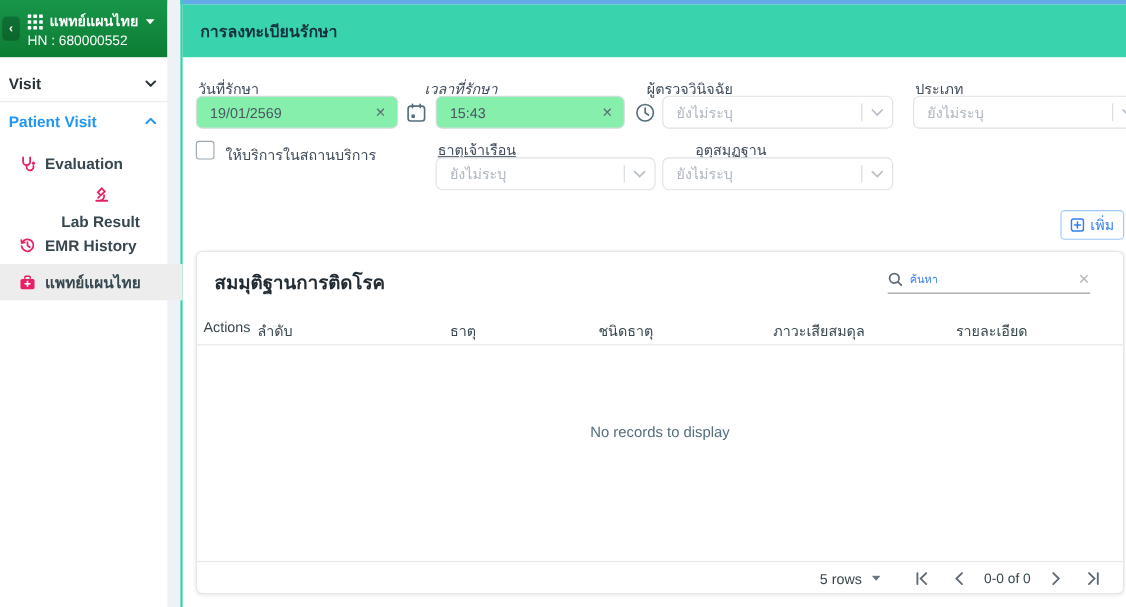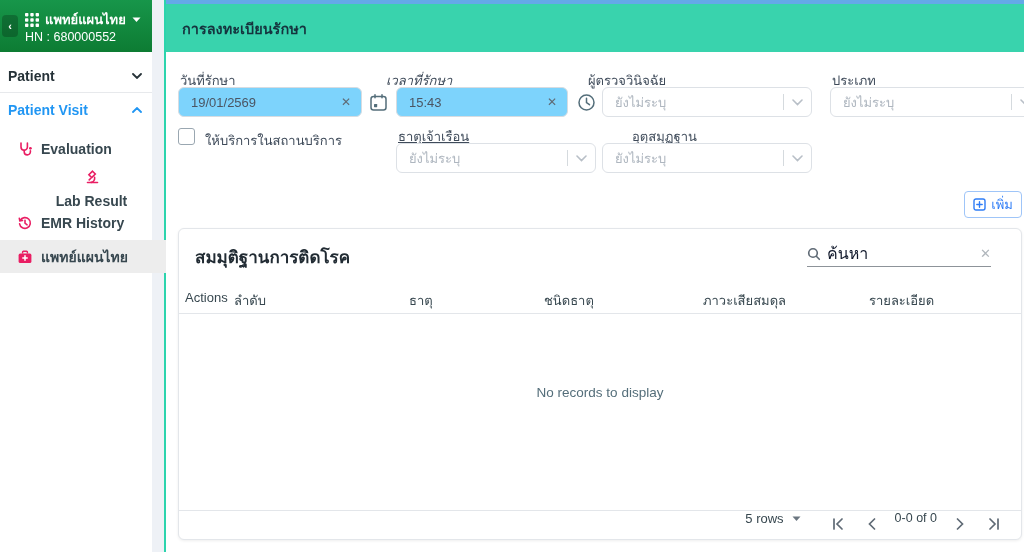--- a/index.html
+++ b/index.html
@@ -36,21 +36,21 @@
   .side-item.selected { background:#ededed; }
 
   
   .main-head { left:166px; top:4px; width:858px; height:48px; background:#39d3ad;
                display:flex; align-items:center; }
   .main-title { margin-left:16px; font-size:14.5px; font-weight:bold; color:#15333e; }
 
   
   .f-label { position:absolute; font-size:13px; color:#3f4b5a; }
   .t-input { position:absolute; height:30px; border:1px solid #d7dce1; border-radius:6px;
-             background:#7dd3fc; display:flex; align-items:center; padding:0 10px 0 12px; }
+             background:#86efac; display:flex; align-items:center; padding:0 10px 0 12px; }
   .t-input .val { flex:1; font-size:13px; color:#4b5563; }
   .clear-x { font-size:12px; color:#5f6a75; cursor:pointer; }
   .t-select { position:absolute; height:30px; border:1px solid #dde1e6; border-radius:6px;
               background:#fff; display:flex; align-items:center; padding:0 8px 0 12px; }
   .t-select .ph { flex:1; font-size:13px; color:#aeb6bf; }
   .t-select .sep { width:1px; height:16px; background:#d5dade; margin-right:8px; }
   .icon-btn { position:absolute; width:24px; height:24px; display:flex;
               align-items:center; justify-content:center; cursor:pointer; }
   .checkbox { position:absolute; width:17px; height:17px; border:1.5px solid #9aa7b1;
               border-radius:3px; background:#fff; cursor:pointer; }
@@ -59,28 +59,28 @@
              border:1px solid #9fc5f8; border-radius:4px; background:#fff; color:#2f7df6;
              display:flex; align-items:center; justify-content:center; gap:5px;
              font-size:13px; cursor:pointer; }
 
   
   .card { left:178px; top:228px; width:844px; height:312px; background:#fff;
           border:1px solid #e3e6ea; border-radius:6px; box-shadow:0 1px 3px rgba(0,0,0,.07); }
   .card-title { position:absolute; left:16px; top:14px; font-size:17px; font-weight:bold; color:#212b33; }
   .search-box { position:absolute; left:628px; top:12px; width:184px; height:26px;
                 border-bottom:1px solid #8d9399; display:flex; align-items:center; gap:6px; }
-  .search-box .sph { flex:1; font-size:16px; color:#0f172a; }
+  .search-box .sph { flex:1; font-size:10px; color:#3b82f6; }
   .col-head { position:absolute; top:61px; font-size:13px; color:#37474f; }
   .head-divider { position:absolute; left:0; top:84px; width:842px; height:1px; background:#e3e6ea; }
   .empty-text { position:absolute; left:0; top:156px; width:842px; text-align:center;
                 font-size:13.5px; color:#546e7a; }
   .foot-divider { position:absolute; left:0; top:281px; width:842px; height:1px; background:#e3e6ea; }
   .pagination { position:absolute; right:12px; top:282px; height:30px; display:flex;
-                align-items:flex-start; gap:4px; }
+                align-items:center; gap:4px; }
   .rows-sel { display:flex; align-items:center; gap:8px; margin-right:18px;
               font-size:13px; color:#37474f; cursor:pointer; }
   .pg-btn { width:30px; height:26px; display:flex; align-items:center; justify-content:center; cursor:pointer; }
   .pg-range { font-size:12.5px; color:#37474f; margin:0 4px; }
 
   svg { display:block; }
 </style>
 </head>
 <body>
 
@@ -114,21 +114,21 @@
         <span>
           <svg width="9" height="6" viewBox="0 0 9 6">
               <path d="M0.5 0.5 L4.5 5 L8.5 0.5 Z" fill="#ffffff"></path>
             </svg>
         </span>
       </div>
       <div class="hn-text">HN : 680000552</div>
     </div>
 
     <div class="side-group" style="top:60px;">
-      <span class="glabel">Patient</span>
+      <span class="glabel">Visit</span>
       <span>
         <svg width="10" height="6" viewBox="0 0 10 6">
             <path d="M1 1 L5 5 L9 1" fill="none" stroke="#263238" stroke-width="1.8" stroke-linecap="round"></path>
           </svg>
       </span>
     </div>
     <div class="side-divider" style="top:92px;"></div>
 
     <div class="side-group" style="top:94px;">
       <span class="glabel blue">Patient Visit</span>

